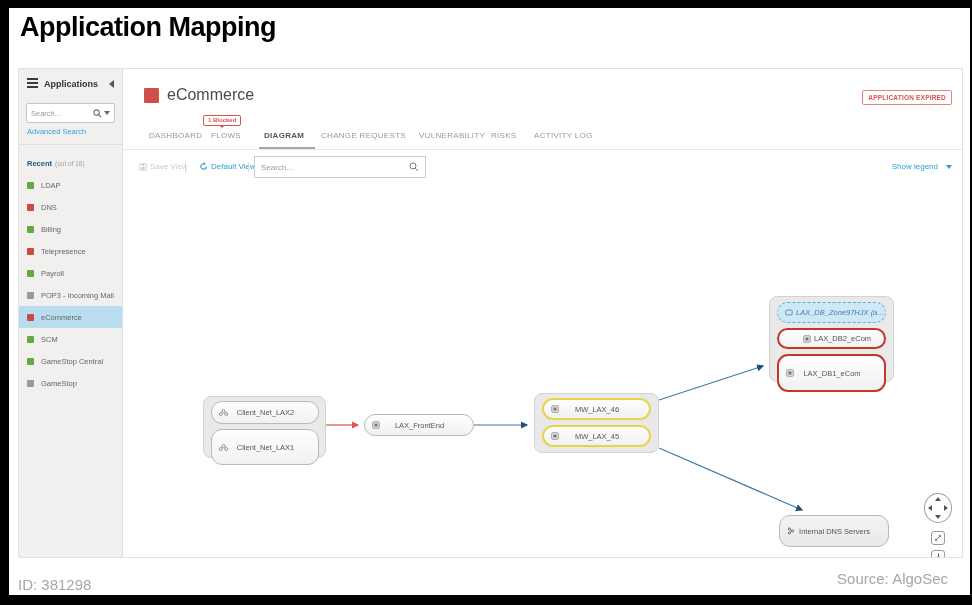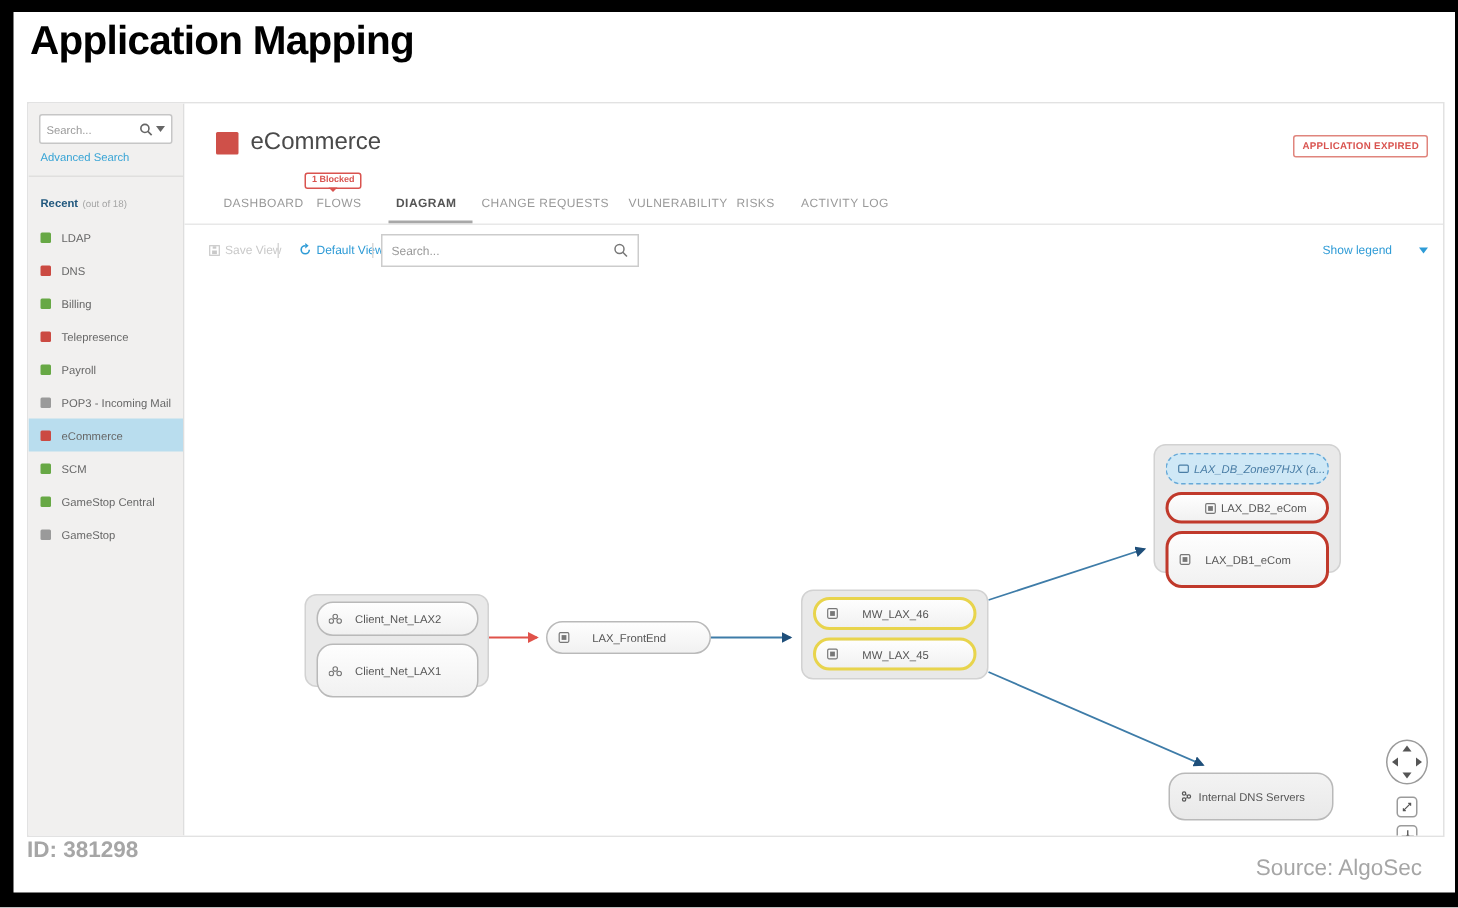--- a/index.html
+++ b/index.html
@@ -12,21 +12,21 @@
   }
   .frame {
     position:absolute; inset:0; z-index:90; pointer-events:none;
     border-top:8px solid #000; border-left:9px solid #000;
     border-right:2px solid #000; border-bottom:10px solid #000;
   }
   .page-title {
     position:absolute; left:20px; top:12px;
     font-size:27px; font-weight:bold; color:#000; letter-spacing:-0.5px;
   }
-  .footer-id { position:absolute; left:18px; top:558px; font-size:15px; color:#a6a6a6;font-weight:bold; }
+  .footer-id { position:absolute; left:18px; top:576px; font-size:15px; color:#a6a6a6; }
   .footer-source { position:absolute; right:24px; top:570px; font-size:15px; color:#a6a6a6; }
 
   
   .app {
     position:absolute; left:18px; top:68px; width:945px; height:490px;
     border:1px solid #e2e2e2; background:#fff; display:flex; overflow:hidden;
   }
 
   
   .sidebar { width:104px; flex:0 0 104px; background:#f1f0ef; border-right:1px solid #dedede; }
@@ -75,21 +75,21 @@
     width:0; height:0; border-left:3px solid transparent; border-right:3px solid transparent; border-top:3px solid #d9534f;
   }
 
   .tb-item { position:absolute; top:93px; font-size:8px; display:flex; align-items:center; gap:3px; cursor:pointer; white-space:nowrap; }
   .tb-save { left:16px; color:#c9c9c9; }
   .tb-default { left:76px; color:#2e9bd6; }
   .tb-sep { position:absolute; top:93px; width:1px; height:10px; background:#d8d8d8; }
   .tb-search { position:absolute; left:131px; top:87px; width:172px; height:22px; border:1px solid #ccc; background:#fff; display:flex; align-items:center; padding:0 6px; }
   .tb-search input { border:0; outline:0; flex:1; font-size:8px; color:#555; font-family:"Liberation Sans",sans-serif; }
   .tb-search input::placeholder { color:#999; }
-  .show-legend { position:absolute; right:10px; top:93px; font-size:8px; color:#2e9bd6; cursor:pointer; display:flex; align-items:center; gap:16px; }
+  .show-legend { position:absolute; right:10px; top:93px; font-size:8px; color:#2e9bd6; cursor:pointer; display:flex; align-items:center; gap:6px; }
   .show-legend .caret-down { border-top-color:#2e9bd6; }
 
   
   .edges { position:absolute; left:0; top:0; width:841px; height:490px; z-index:1; }
   .group { position:absolute; background:#e9e9e9; border:1px solid #d2d2d2; border-radius:8px; z-index:2; }
   .node {
     position:absolute; z-index:3; display:flex; align-items:center;
     background:linear-gradient(#fefefe,#f1f1f1); border:1px solid #b9b9b9; border-radius:11px;
     font-size:7.5px; color:#555; padding:0 7px; white-space:nowrap;
   }
@@ -111,20 +111,29 @@
   .center-btn { left:808px; top:481px; }
 </style>
 </head>
 <body>
 
 <div class="page-title">Application Mapping</div>
 
 <div class="app">
 
   <div class="sidebar">
+    <div class="sb-header">
+      <div class="hamburger">
+          <div></div>
+          <div></div>
+          <div></div>
+        </div>
+      <div class="sb-header-label">Applications</div>
+      <div class="sb-collapse"></div>
+    </div>
     <div class="sb-search">
       <input type="text" placeholder="Search..." style="">
       <svg width="9" height="9" viewBox="0 0 10 10">
           <circle cx="4" cy="4" r="3" fill="none" stroke="#666" stroke-width="1.2"></circle>
           <line x1="6.2" y1="6.2" x2="9" y2="9" stroke="#666" stroke-width="1.2"></line>
         </svg>
       <div class="caret-down"></div>
     </div>
     <div class="sb-adv">Advanced Search</div>
     <div class="sb-recent">

